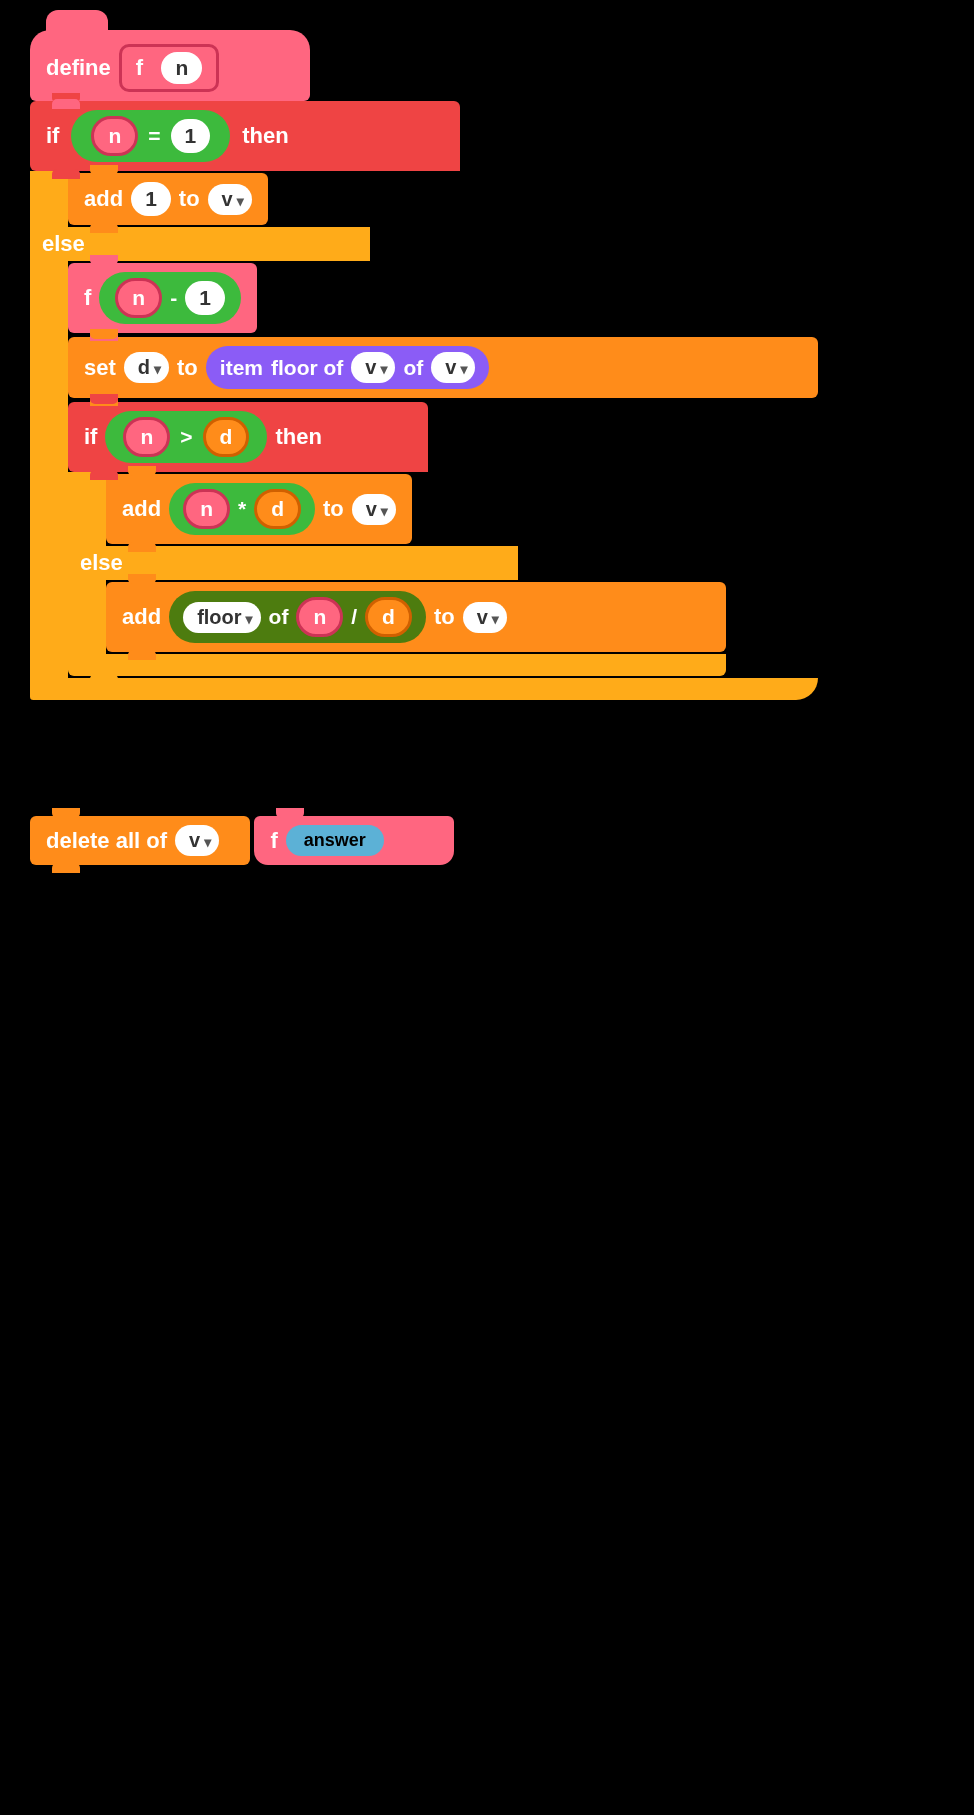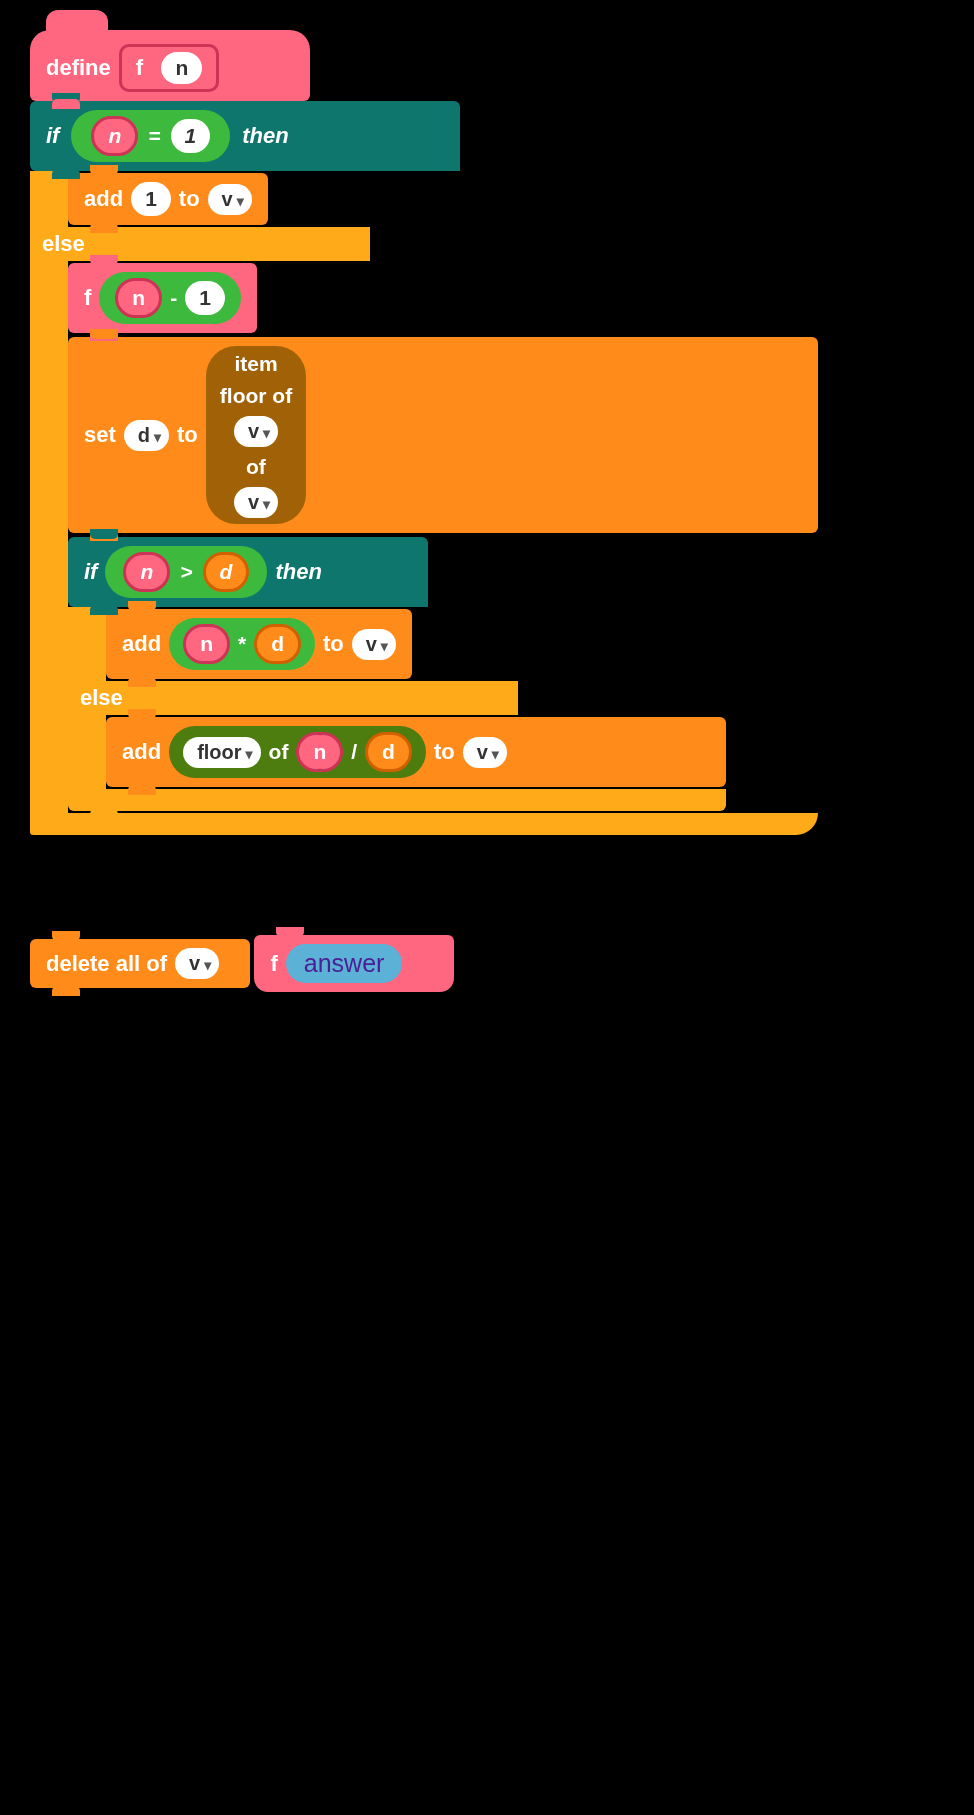--- a/index.html
+++ b/index.html
@@ -9,42 +9,42 @@
       font-weight: bold;
       padding: 20px;
       width: 974px;
       min-height: 1815px;
     }
 
     .scratch-container {
       display: flex;
       flex-direction: column;
       align-items: flex-start;
-      gap: 0;
+      gap: 16px;
       padding: 10px 0 0 10px;
     }
 
     .func-label {
       background: #ff6680;
       border: 3px solid #cc3355;
       border-radius: 10px;
       padding: 5px 14px;
       color: white;
       font-size: 22px;
     }
 
     
     .section {
       margin-bottom: 70px;
     }
 
     
     .col-pink { background: #ff6680; }
     .col-orange { background: #ff8c1a; }
-    .col-yellow { background: #0f766e; font-style: italic; }
+    .col-yellow { background: #ef4444; }
     .col-blue { background: #5cb1d6; }
 
     
 
     .scratch-block {
       display: inline-flex;
       align-items: center;
       gap: 8px;
       padding: 9px 16px;
       color: white;
@@ -142,23 +142,23 @@
       width: 42px;
       height: 34px;
       display: inline-block;
     }
 
     
     .answer-oval {
       background: #5cb1d6;
       border-radius: 50px;
       padding: 5px 18px;
-      color: #4c1d95;
-      font-size: 25px;
-      font-weight: normal;
+      color: #000000;
+      font-size: 18px;
+      font-weight: bold;
     }
   </style>
 </head>
 <body>
 
 <div class="scratch-container">
 
   <div class="section">
 
     
@@ -230,21 +230,21 @@
         <div style="width:38px; background:#ffab19;"></div>
         <div style="padding:2px 0;text-align:right;">
           <div class="scratch-block col-orange has-top-notch has-bottom-notch" style="min-width:750px;">
             <span>set</span>
             <div class="dd">
               <span>d</span>
               <span class="dd-arrow"></span>
             </div>
             <span>to</span>
 
-            <div style="background:#a16207; border-radius:30px; padding:6px 14px; display:inline-flex; align-items:center; gap:8px; color:white; font-size:21px;flex-direction:column;">
+            <div style="background:#8b5cf6; border-radius:30px; padding:6px 14px; display:inline-flex; align-items:center; gap:8px; color:white; font-size:21px;">
               <span>item</span>
               <span>floor of</span>
               <div class="dd">
                 <span>v</span>
                 <span class="dd-arrow"></span>
               </div>
               <span>of</span>
               <div class="dd">
                 <span>v</span>
                 <span class="dd-arrow"></span>

